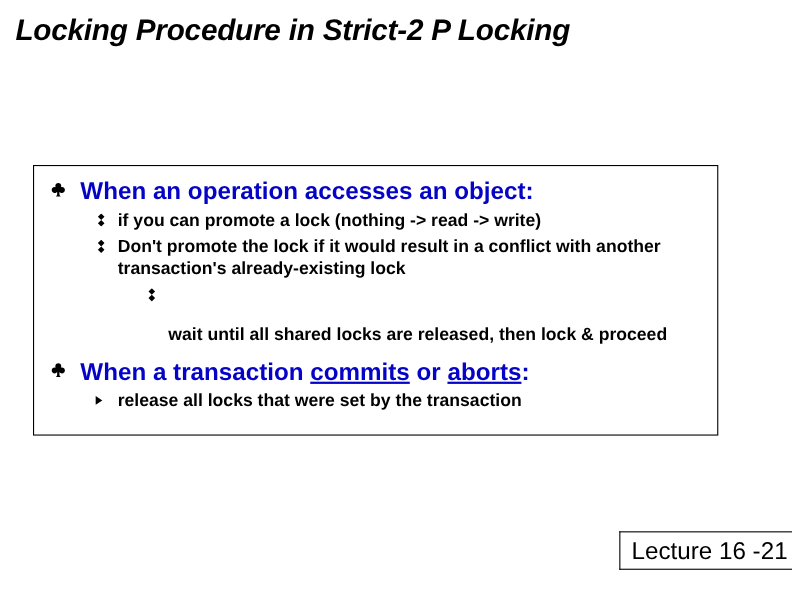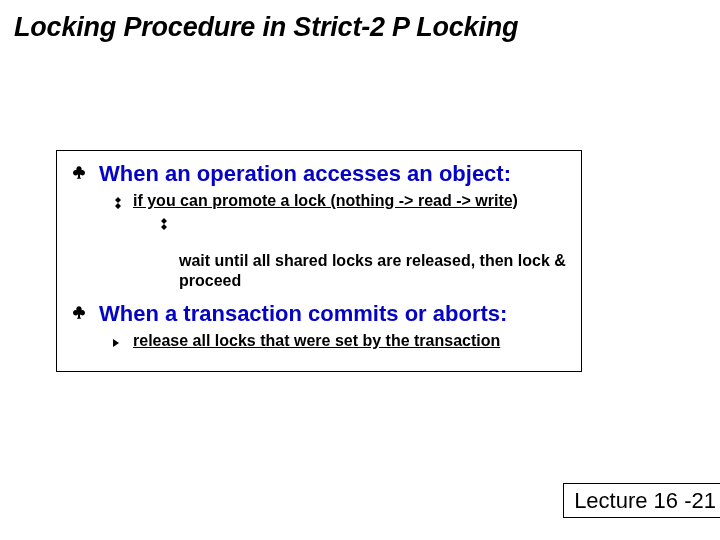--- a/index.html
+++ b/index.html
@@ -24,22 +24,22 @@
     top: 12px;
     left: 14px;
     font-style: italic;
     font-weight: 700;
     font-size: 27px;
     letter-spacing: -0.2px;
   }
   .body-box {
     position: absolute;
     top: 150px;
-    left: 56px;
-    width: 526px;
+    left: 30px;
+    width: 623px;
     border: 1px solid #000;
     padding: 10px 12px 18px 12px;
   }
   .bullet-l1 {
     display: flex;
     align-items: flex-start;
     gap: 10px;
     margin-bottom: 2px;
   }
   .bullet-l1 .icon {
@@ -50,26 +50,25 @@
     justify-content: center;
     margin-top: 3px;
   }
   .bullet-l1 .text {
     font-size: 22px;
     font-weight: 700;
     color: #0403c6;
   }
   .bullet-l2 {
     display: flex;
-    align-items: center;
+    align-items: flex-start;
     gap: 8px;
     margin-left: 42px;
     margin-top: 4px;
     margin-bottom: 2px;
-    text-decoration: underline;
   }
   .bullet-l2 .icon {
     width: 14px;
     flex: 0 0 14px;
     display: flex;
     align-items: center;
     justify-content: center;
     margin-top: 3px;
   }
   .bullet-l2 .text {
@@ -95,21 +94,21 @@
     margin-top: 3px;
   }
   .bullet-l3 .text {
     font-size: 16px;
     font-weight: 700;
     line-height: 1.25;
     color: #000;
     margin-top: 36px;
   }
   .spacer { height: 8px; }
-  .underline { }
+  .underline { text-decoration: underline; }
   .footer {
     position: absolute;
     bottom: 22px;
     right: 0;
     border: 1px solid #000;
     border-right: none;
     padding: 4px 4px 3px 10px;
     font-size: 22px;
     font-weight: 400;
   }
@@ -134,20 +133,28 @@
 
     <div class="bullet-l2">
       <span class="icon">
         <svg width="12" height="12" viewBox="0 0 12 12">
             <path d="M6 0 L3 3 L6 6 L9 3 Z M6 6 L3 9 L6 12 L9 9 Z" fill="#000"></path>
           </svg>
       </span>
       <span class="text">if you can promote a lock (nothing -&gt; read -&gt; write)</span>
     </div>
 
+    <div class="bullet-l2">
+      <span class="icon">
+        <svg width="12" height="12" viewBox="0 0 12 12">
+            <path d="M6 0 L3 3 L6 6 L9 3 Z M6 6 L3 9 L6 12 L9 9 Z" fill="#000"></path>
+          </svg>
+      </span>
+      <span class="text">Don't promote the lock if it would result in a conflict with another transaction's already-existing lock</span>
+    </div>
 
     <div class="bullet-l3">
       <span class="icon">
         <svg width="12" height="12" viewBox="0 0 12 12">
             <path d="M6 0 L3 3 L6 6 L9 3 Z M6 6 L3 9 L6 12 L9 9 Z" fill="#000"></path>
           </svg>
       </span>
       <span class="text">wait until all shared locks are released, then lock &amp; proceed</span>
     </div>
 

